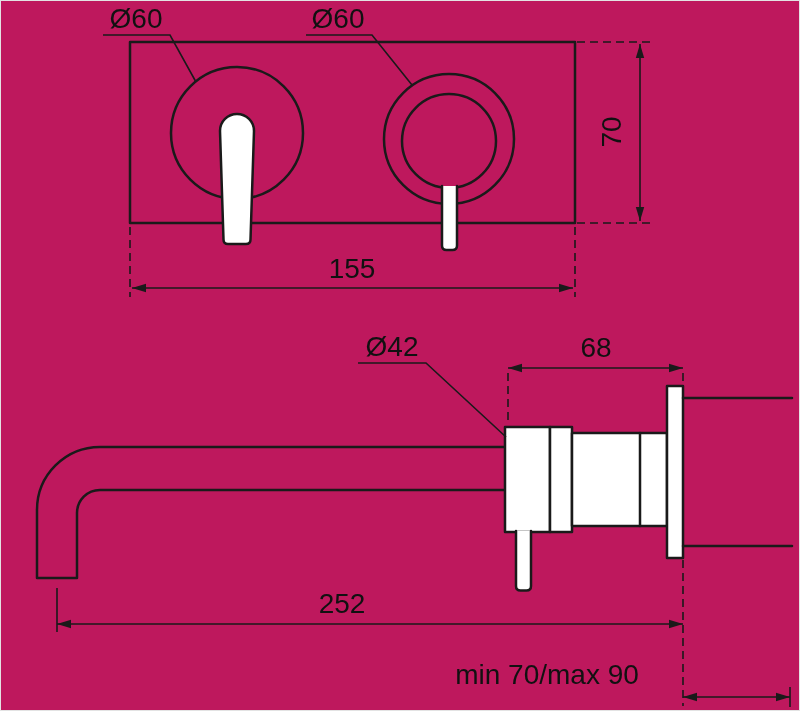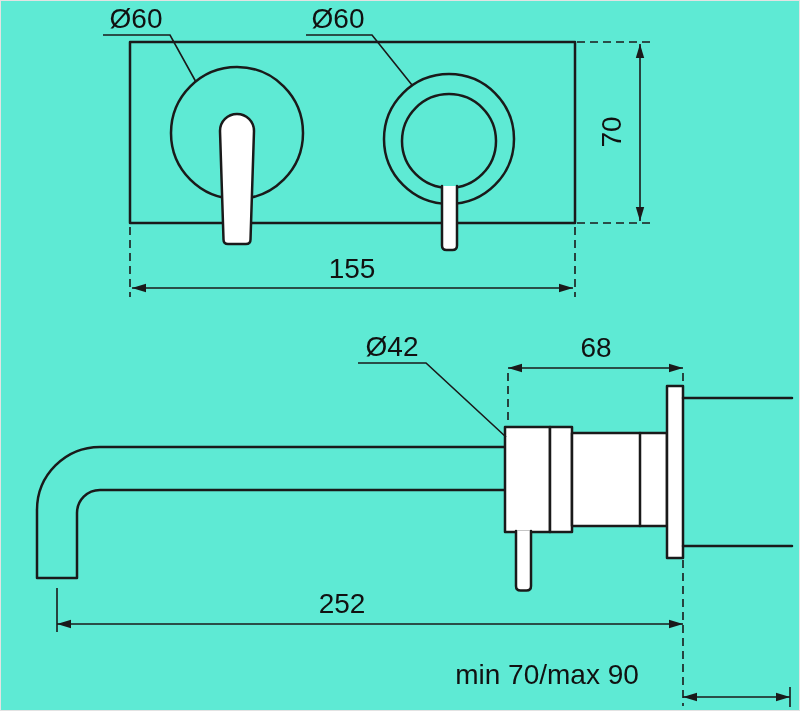--- a/index.html
+++ b/index.html
@@ -1,19 +1,19 @@
 <!DOCTYPE html>
 <html><head>
 <meta charset="utf-8">
 <style>
   html, body { margin: 0; padding: 0; background: #fff; }
   .stage {
     width: 800px;
     height: 711px;
-    background: #5eead4;
+    background: #be185d;
     position: relative;
     box-shadow: inset 0 0 0 1px #e3e3e3;
     font-family: "Liberation Sans", sans-serif;
   }
   svg { display: block; }
   .outline {
     fill: none;
     stroke: #1a1a1a;
     stroke-width: 2.5;
     stroke-linejoin: round;

